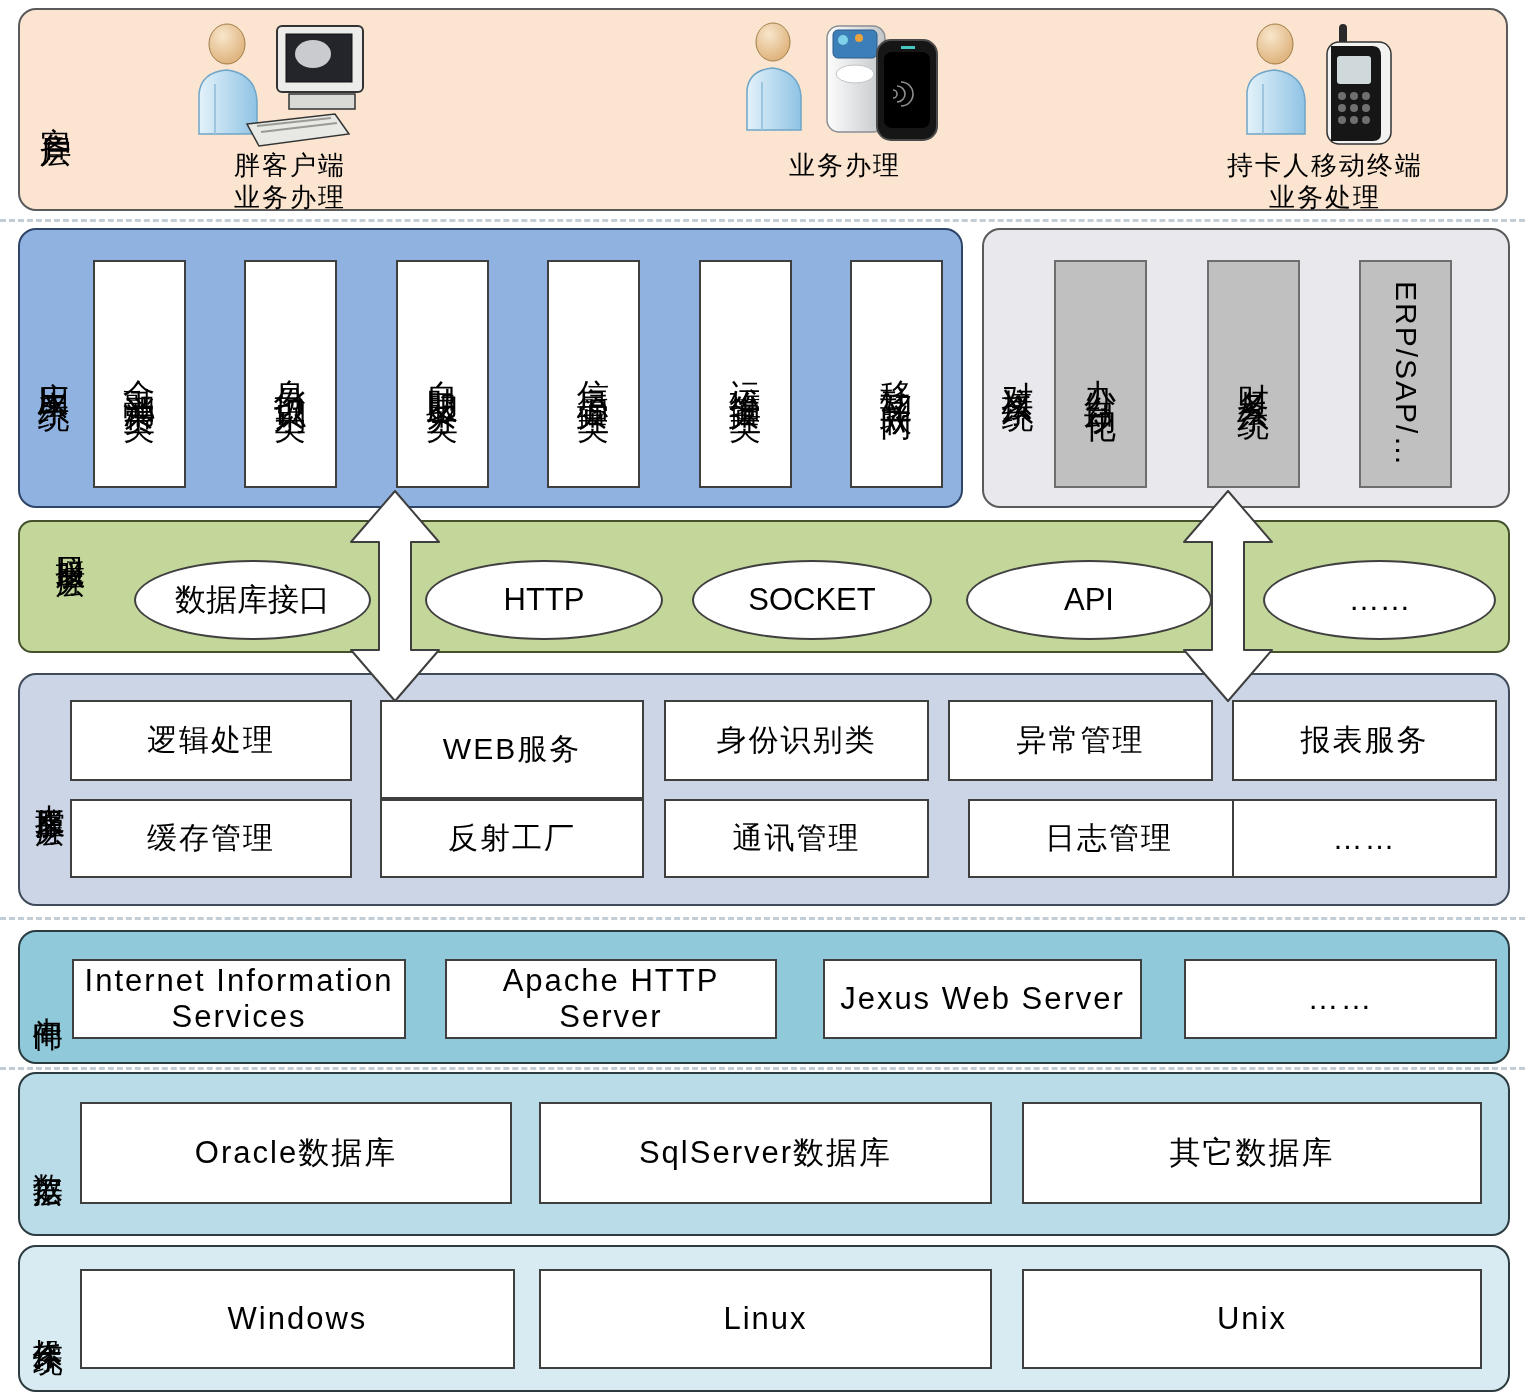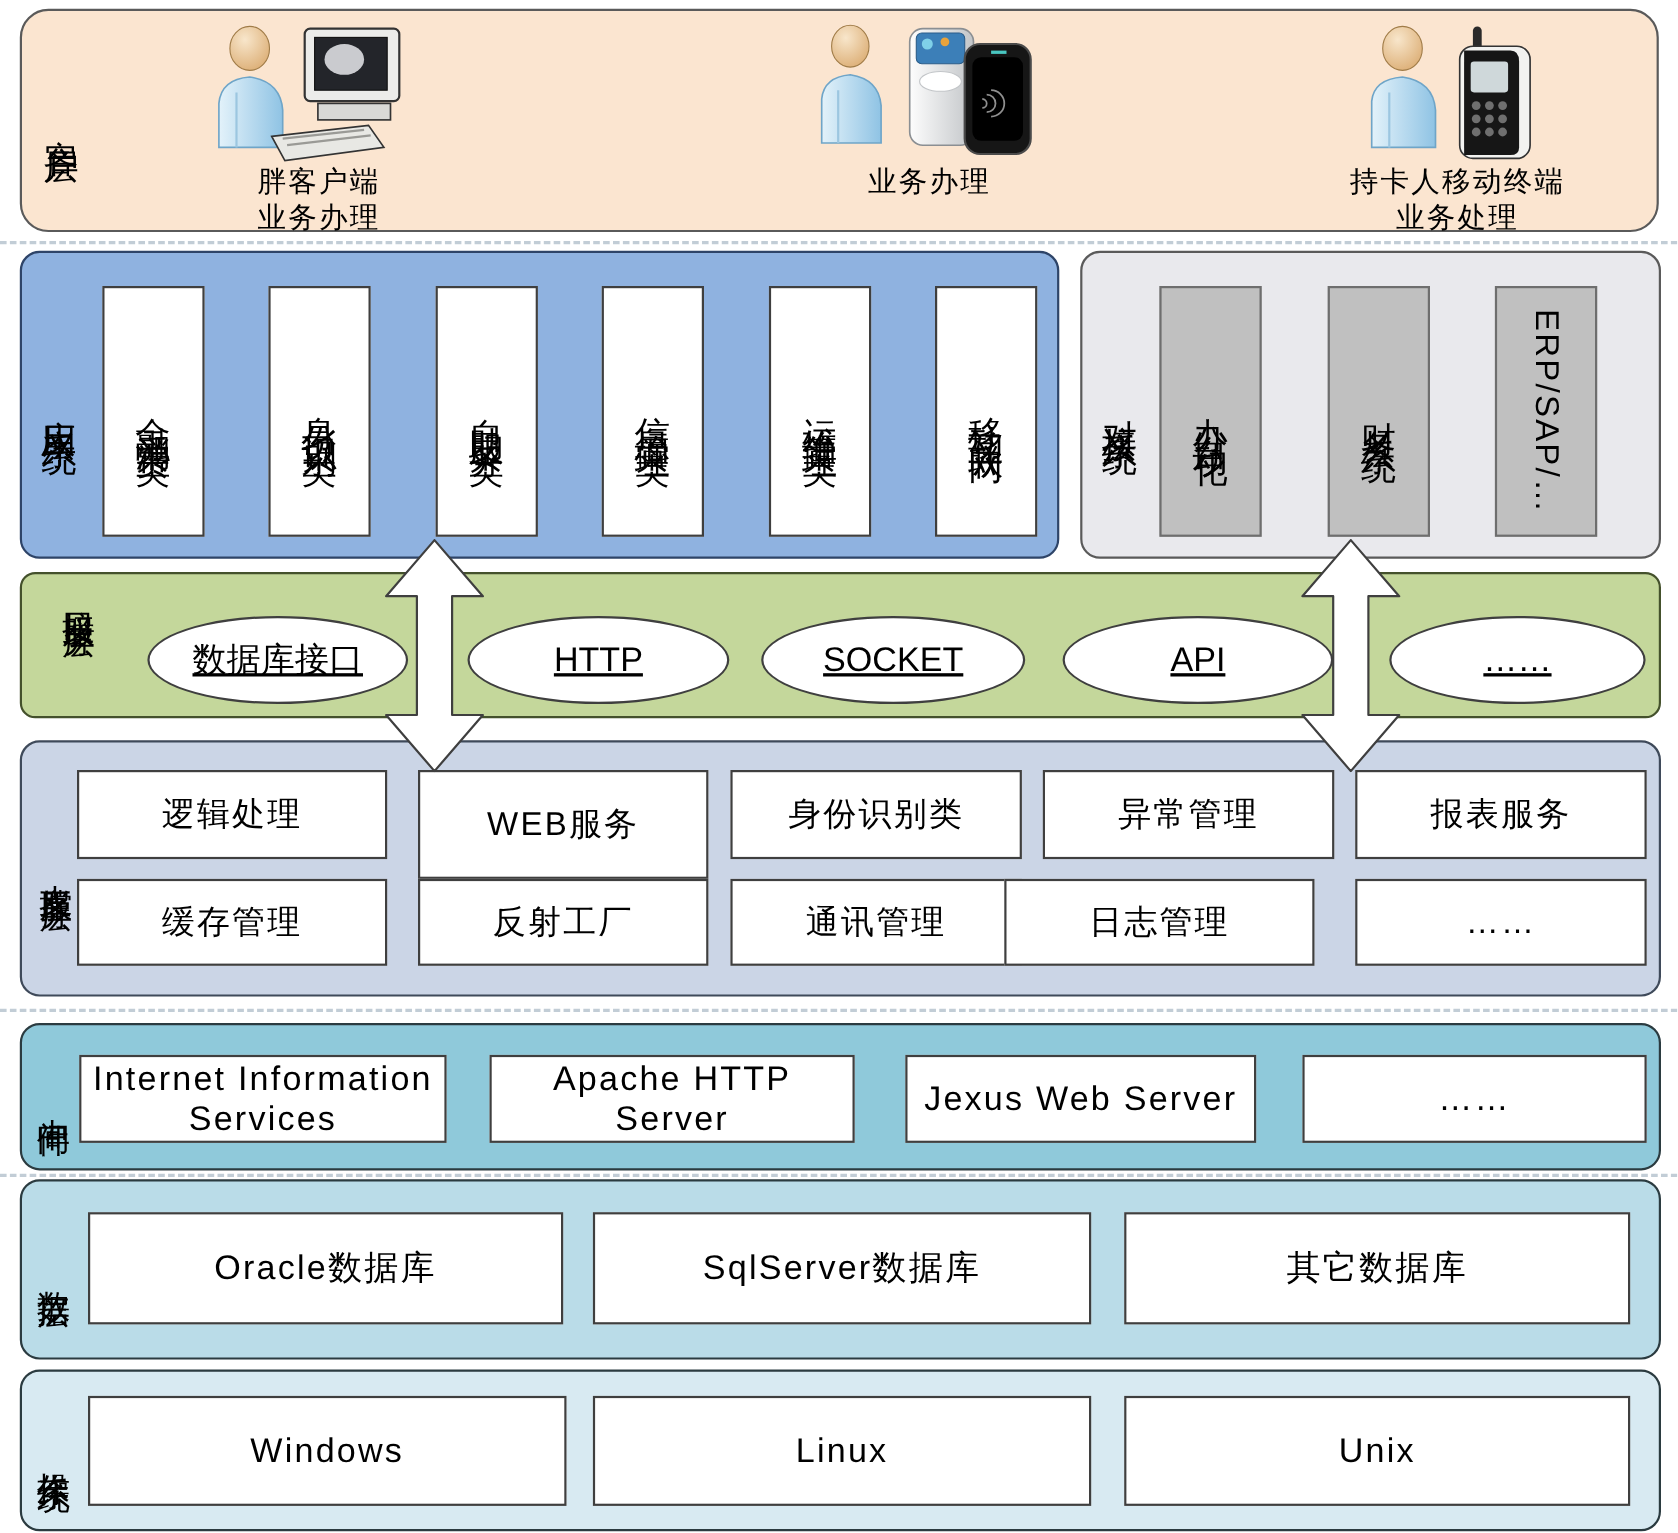--- a/index.html
+++ b/index.html
@@ -1,37 +1,37 @@
 <!DOCTYPE html>
 <html style="--client-bg: #FBE5D0; --client-border: #5a5a5a; --app-bg: #8FB2E0; --app-border: #2e4468; --docking-bg: #E9E9ED; --docking-border: #5a5a5a; --docking-box-bg: #C0C0C0; --docking-box-border: #6e6e6e; --interface-bg: #C4D79B; --interface-border: #44512c; --support-bg: #CBD5E6; --support-border: #3f4a5a; --middleware-bg: #8FC9DA; --middleware-border: #2b3b40; --data-bg: #BADCE8; --data-border: #2b3b40; --os-bg: #D8EAF2; --os-border: #2b3b40; --box-bg: #FFFFFF; --box-border: #3f3f3f; --dashed: #C2CDD6;"><head>
 <meta charset="utf-8">
 <style>
   html,body { margin:0; padding:0; background:#ffffff; }
   body { font-family:"Liberation Sans", sans-serif; color:#000; }
   .canvas { position:relative; width:1525px; height:1394px; background:#fff; overflow:hidden; }
 
   .panel { position:absolute; box-sizing:border-box; border-radius:18px; border:2px solid #444; }
-  .p-client     { background:var(--client-bg,#FBE5D0);     border-color:var(--client-border,#5a5a5a);border-radius:26px; }
+  .p-client     { background:var(--client-bg,#FBE5D0);     border-color:var(--client-border,#5a5a5a); }
   .p-app        { background:var(--app-bg,#8FB2E0);        border-color:var(--app-border,#30476e); }
   .p-docking    { background:var(--docking-bg,#E9E9ED);    border-color:var(--docking-border,#5a5a5a); }
   .p-interface  { background:var(--interface-bg,#C4D79B);  border-color:var(--interface-border,#44512c); border-radius:14px; }
   .p-support    { background:var(--support-bg,#CBD5E6);    border-color:var(--support-border,#3f4a5a); }
   .p-middleware { background:var(--middleware-bg,#8FC9DA); border-color:var(--middleware-border,#2b3b40); }
   .p-data       { background:var(--data-bg,#BADCE8);       border-color:var(--data-border,#2b3b40); }
   .p-os         { background:var(--os-bg,#D8EAF2);         border-color:var(--os-border,#2b3b40); }
 
   .layer-label { position:absolute; top:0; bottom:0; display:flex; align-items:center; justify-content:center; }
   .vtext { writing-mode:vertical-rl; text-orientation:upright; letter-spacing:5px; line-height:1.25; }
   .vtext-lat { writing-mode:vertical-rl; text-orientation:mixed; letter-spacing:2px; }
 
   .box { position:absolute; box-sizing:border-box; background:var(--box-bg,#fff);
          border:2px solid var(--box-border,#3f3f3f); display:flex; align-items:center; justify-content:center; text-align:center; }
   .vbox span { font-size:32px; letter-spacing:8px; }
   .graybox { background:var(--docking-box-bg,#C0C0C0); border-color:var(--docking-box-border,#6e6e6e); }
-  .ellipse { border-radius:50%; font-size:31px;text-decoration:underline; }
+  .ellipse { border-radius:50%; font-size:31px; }
   .hbox { font-size:30px; letter-spacing:2px; }
   .wide { font-size:31px; letter-spacing:2px; line-height:1.15; }
 
   .label-text { font-size:32px; letter-spacing:6px; }
   .dash { position:absolute; left:0; width:1525px; border-top:3px dashed var(--dashed,#C2CDD6); }
 
   .client-group { position:absolute; top:10px; text-align:center; }
   .client-icon { height:128px; display:flex; align-items:flex-end; justify-content:center; }
   .caption { font-size:26px; line-height:1.22; letter-spacing:2px; margin-top:2px; }
 
@@ -236,21 +236,21 @@
       </div>
     <div class="box hbox" style="left:50px;top:124px;width:282px;height:79px">
         <span>缓存管理</span>
       </div>
     <div class="box hbox" style="left:360px;top:124px;width:264px;height:79px">
         <span>反射工厂</span>
       </div>
     <div class="box hbox" style="left:644px;top:124px;width:265px;height:79px">
         <span>通讯管理</span>
       </div>
-    <div class="box hbox" style="left:893px;top:124px;width:282px;height:79px">
+    <div class="box hbox" style="left:948px;top:124px;width:282px;height:79px">
         <span>日志管理</span>
       </div>
     <div class="box hbox" style="left:1212px;top:124px;width:265px;height:79px">
         <span>……</span>
       </div>
   </section>
 
   <svg class="arrow" style="left:349px;top:490px" width="92" height="212" viewBox="0 0 92 212">
     <polygon points="46,1 90,52 62,52 62,160 90,160 46,211 2,160 30,160 30,52 2,52" fill="#ffffff" stroke="#3f3f3f" stroke-width="2" stroke-linejoin="round"></polygon>
   </svg>

